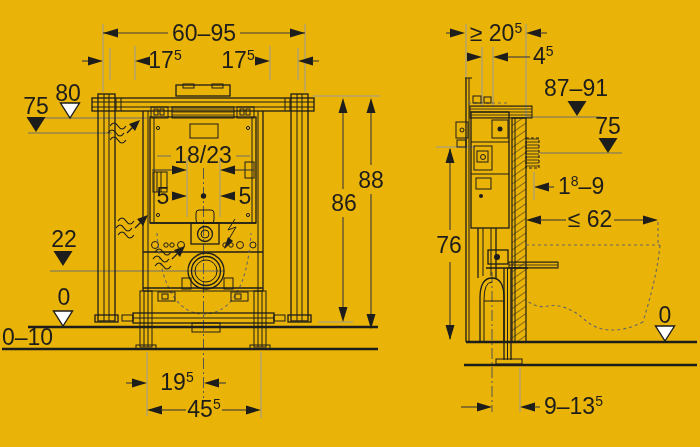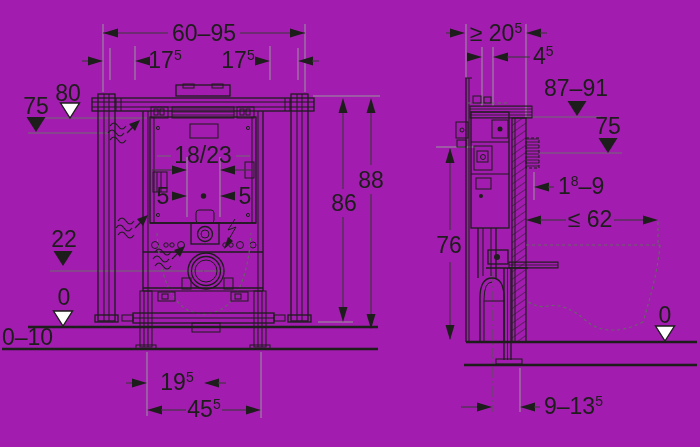--- a/index.html
+++ b/index.html
@@ -1,16 +1,16 @@
 <!DOCTYPE html>
 <html><head>
 <meta charset="utf-8">
 <style>
   html,body{margin:0;padding:0;background:#fff;}
-  #stage{position:relative;width:700px;height:447px;background:#a21caf;overflow:hidden;
+  #stage{position:relative;width:700px;height:447px;background:#eab308;overflow:hidden;
          font-family:"Liberation Sans", sans-serif;}
   svg text{font-family:"Liberation Sans", sans-serif;font-size:23px;fill:#1d1d1b;}
   svg .sup{font-size:14px;}
   .ln{stroke:#1d1d1b;fill:none;stroke-width:1.3;}
   .lnW{stroke:#1d1d1b;fill:none;stroke-width:1;}
   .thk{stroke:#1d1d1b;fill:none;stroke-width:2.4;}
   .ext{stroke:#9a9a9a;fill:none;stroke-width:1;}
   .lvl{stroke:#6e6e6e;fill:none;stroke-width:1;}
   .dim{stroke:#3a3a3a;fill:none;stroke-width:1.1;}
   .arr{fill:#1d1d1b;stroke:none;}

